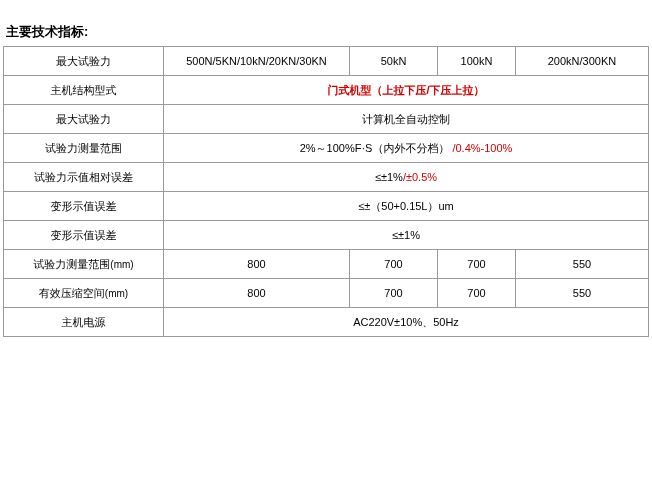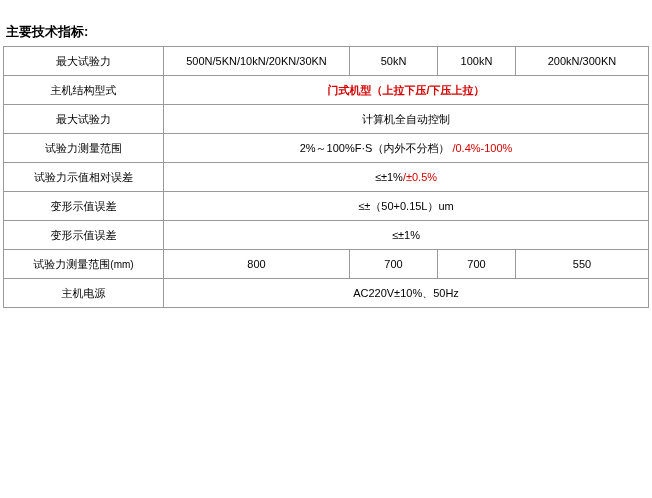--- a/index.html
+++ b/index.html
@@ -120,20 +120,27 @@
       </tr>
 
       <tr>
         <td class="rowhead"><span>试验力测量范围</span><span class="unit">(mm)</span></td>
         <td>800</td>
         <td>700</td>
         <td>700</td>
         <td>550</td>
       </tr>
 
+      <tr>
+        <td class="rowhead"><span>有效压缩空间</span><span class="unit">(mm)</span></td>
+        <td>800</td>
+        <td>700</td>
+        <td>700</td>
+        <td>550</td>
+      </tr>
 
 
 
       <tr>
         <td class="rowhead">主机电源</td>
         <td colspan="4">AC220V±10%、50Hz</td>
       </tr>
     </tbody>
   </table>
 

